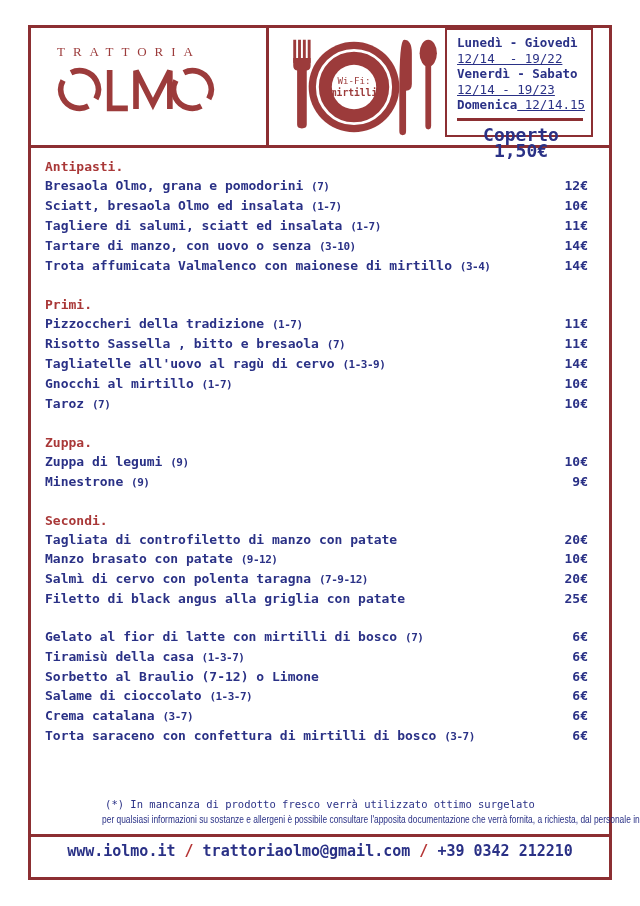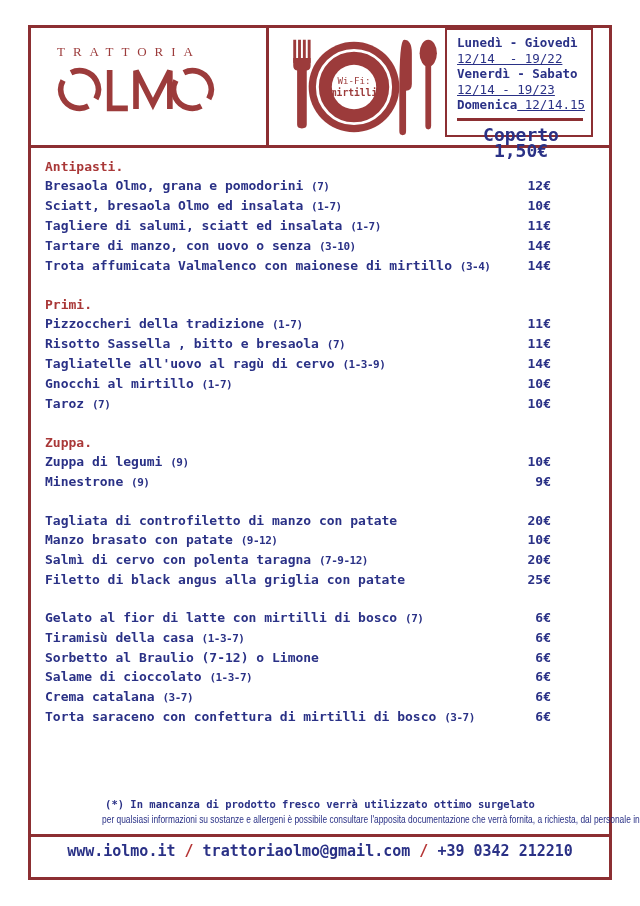--- a/index.html
+++ b/index.html
@@ -20,32 +20,32 @@
   .icon-cell{width:176px;display:flex;align-items:center;}
   .hours-cell{flex:1;}
   .hours-box{height:calc(100% - 8px);margin-right:16px;border:2px solid var(--bdr);padding:5px 6px 0 10px;color:var(--navy);font-size:12.5px;line-height:15.6px;}
   .hline{white-space:pre;}
   .hline b{font-weight:bold;}
   .hline span{font-weight:normal;text-decoration:underline;}
   .hours-divider{border-top:3px solid var(--bdr);margin:5px 2px 3px 0;}
   .coperto{text-align:center;font-weight:bold;padding-top:3px;font-size:18px;}
   
   .bd{display:flex;flex-direction:column;height:729px;}
-  .menu{padding:9px 58px 0 14px;color:var(--navy);font-size:13px;font-weight:bold;}
+  .menu{padding:9px 21px 0 14px;color:var(--navy);font-size:13px;font-weight:bold;}
   .msec{margin-top:19px;}
   .msec:first-child{margin-top:0;}
   .mrow{display:flex;line-height:19px;align-items:baseline;}
   .sec-title{color:var(--redhead);}
   .iname{flex:1;white-space:pre;}
   .inote{font-size:11px;letter-spacing:-0.5px;}
   .iprice{white-space:pre;}
   .spacer{flex:1;}
   
   .disclaimer{color:var(--navy);text-align:center;margin-bottom:7px;}
-  .disc1{font-size:10.5px;font-weight:bold;line-height:15px;margin-top:20px;}
+  .disc1{font-size:10.5px;font-weight:normal;line-height:15px;margin-top:20px;}
   .disc2{font-size:10.5px;line-height:15px;font-family:"Liberation Sans",sans-serif;}
   .disc2 span{display:inline-block;transform:scaleX(.8);transform-origin:center;white-space:nowrap;}
   .rule{border-top:3px solid var(--bdr);}
   .contact{height:40px;line-height:29px;text-align:center;color:var(--navy);font-size:15px;font-weight:bold;white-space:pre;}
   .slash{color:#b53434;}
 </style>
 </head>
 <body>
 
 <div class="page">
@@ -159,20 +159,21 @@
             <div class="mrow item">
               <span class="iname">Zuppa di legumi <span class="inote">(9)</span></span>
               <span class="iprice">10€</span>
             </div>
             <div class="mrow item">
               <span class="iname">Minestrone <span class="inote">(9)</span></span>
               <span class="iprice"> 9€</span>
             </div>
           </section>
           <section class="msec">
+            <div class="mrow sec-title">Secondi.</div>
             <div class="mrow item">
               <span class="iname">Tagliata di controfiletto di manzo con patate</span>
               <span class="iprice">20€</span>
             </div>
             <div class="mrow item">
               <span class="iname">Manzo brasato con patate <span class="inote">(9-12)</span></span>
               <span class="iprice">10€</span>
             </div>
             <div class="mrow item">
               <span class="iname">Salmì di cervo con polenta taragna <span class="inote">(7-9-12)</span></span>

